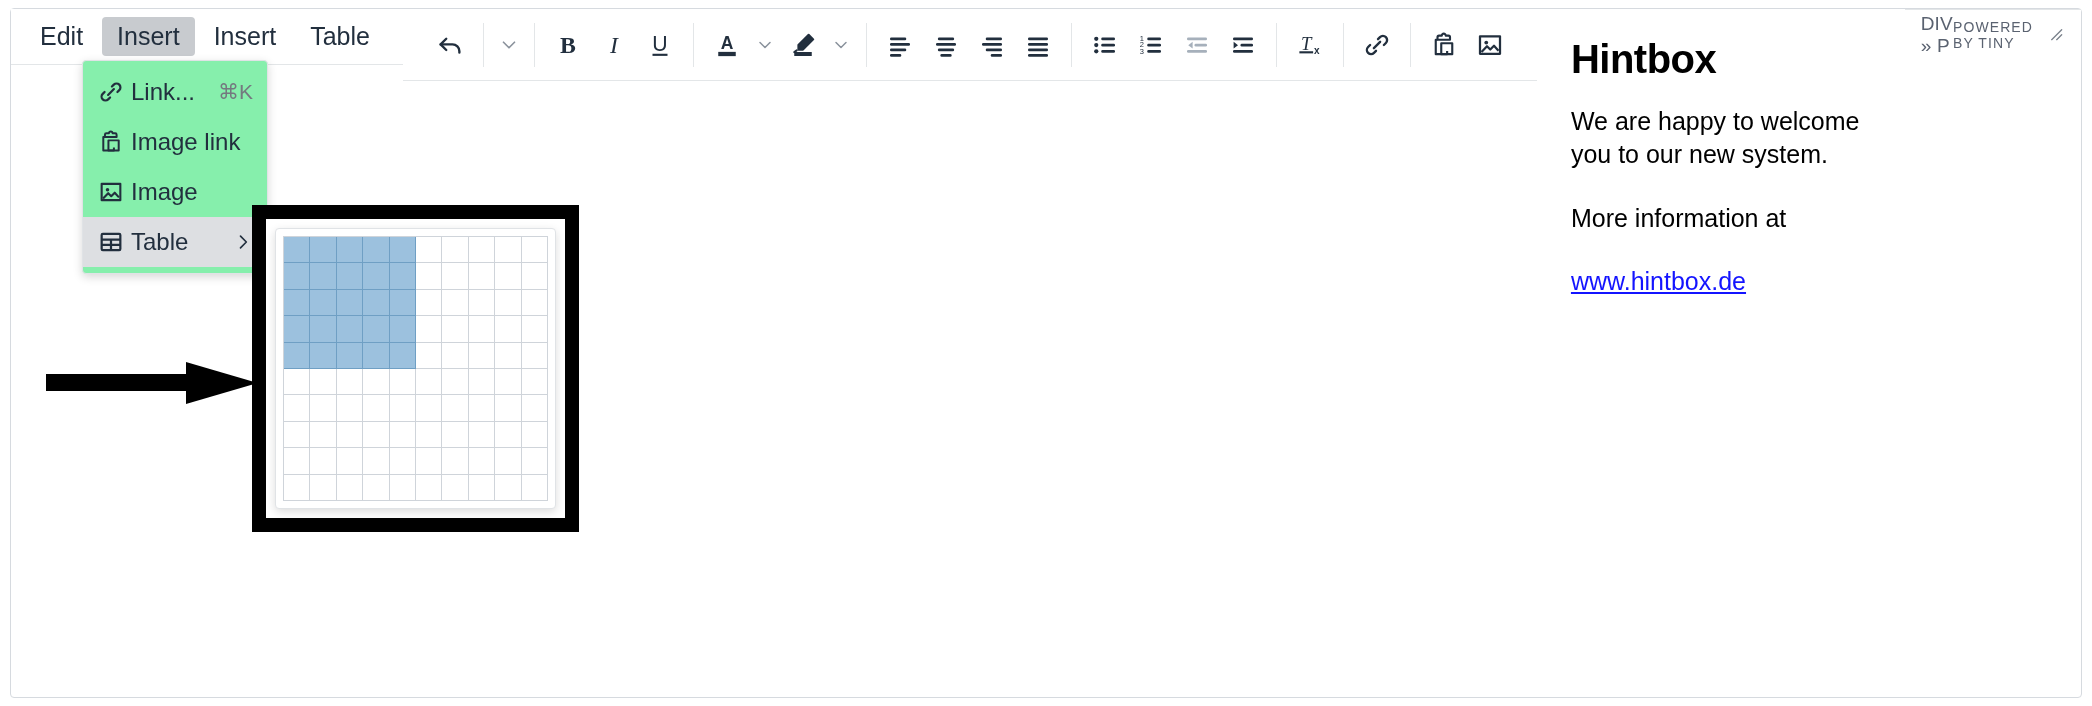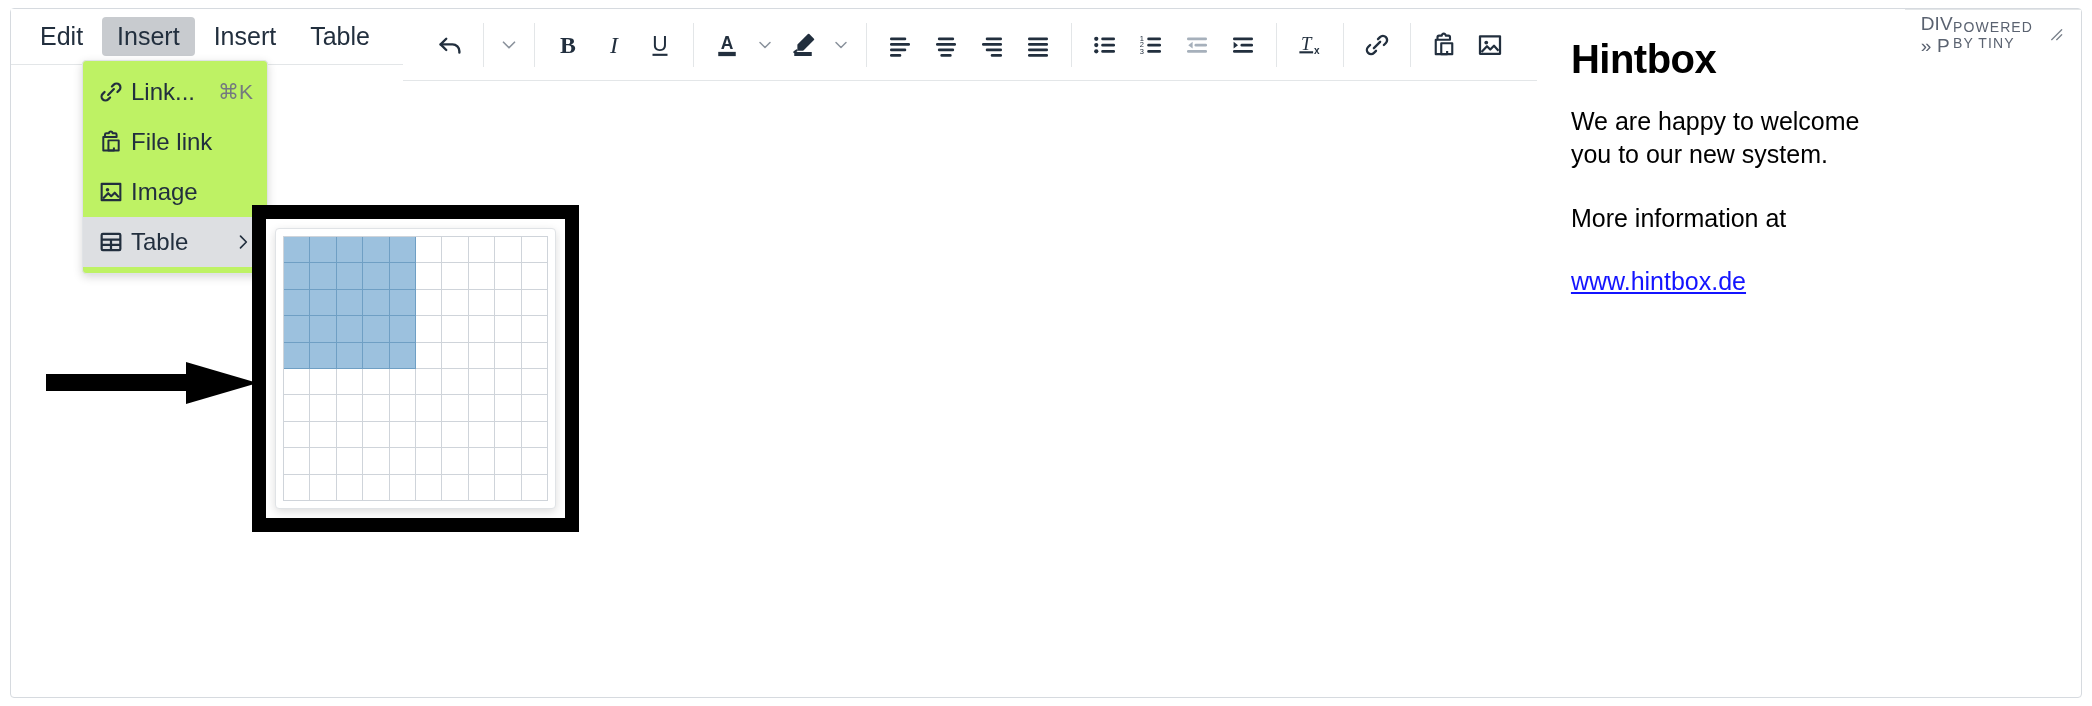--- a/index.html
+++ b/index.html
@@ -133,21 +133,21 @@
     letter-spacing: 1.1px;
     cursor: pointer;
   }
   .resize-handle { cursor: nwse-resize; color: #7b828c; }
 
   
   .menu-panel {
     position: absolute;
     left: 82px; top: 60px;
     width: 186px;
-    background: #bef264;
+    background: #86efac;
     border: 1px solid #e0e3e6;
     border-radius: 4px;
     box-shadow: 0 3px 10px rgba(0,0,0,0.16);
     padding: 6px 0;
     z-index: 40;
   }
   .menu-item {
     display: flex;
     align-items: center;
     height: 50px;
@@ -496,21 +496,21 @@
     </div>
 
     <div class="menu-item">
       <span class="menu-icon">
         <svg width="28" height="28" viewBox="0 0 24 24" fill="none" stroke="currentColor" stroke-width="1.7" stroke-linejoin="round">
           <path d="M8 4.5h2.2a1.6 1.6 0 0 1 3.2 0H15.6a1.2 1.2 0 0 1 1.2 1.2v2.1H6.8V5.7A1.2 1.2 0 0 1 8 4.5z"></path>
           <path d="M6.8 7.8H5.4v11.5h9.1v-2.6"></path>
           <rect x="9.8" y="10.6" width="8.8" height="8.7"></rect>
         </svg>
       </span>
-      <span class="menu-label">File link</span>
+      <span class="menu-label">Image link</span>
     </div>
 
     <div class="menu-item">
       <span class="menu-icon">
         <svg width="28" height="28" viewBox="0 0 24 24" fill="none" stroke="currentColor" stroke-width="1.8" stroke-linejoin="round">
           <rect x="4" y="5" width="16" height="14"></rect>
           <circle cx="9" cy="10" r="1.5" fill="currentColor" stroke="none"></circle>
           <path d="M5.2 17.6l4.4-4.6 2.6 2.6 3-3 3.6 4"></path>
         </svg>
       </span>

